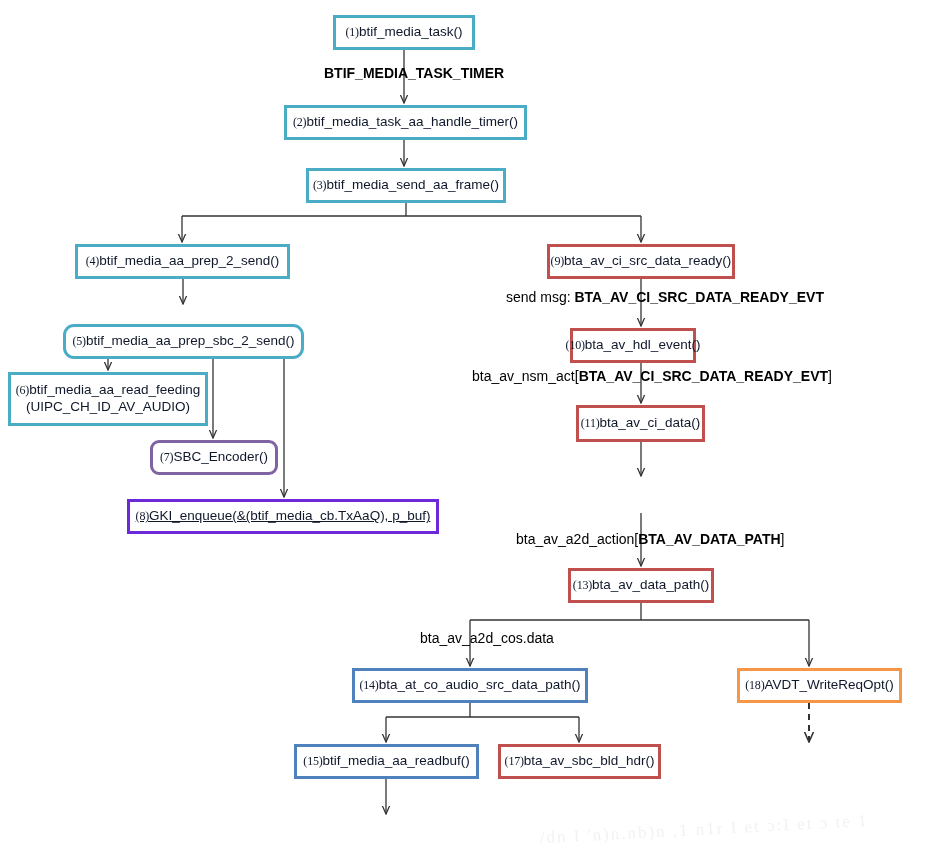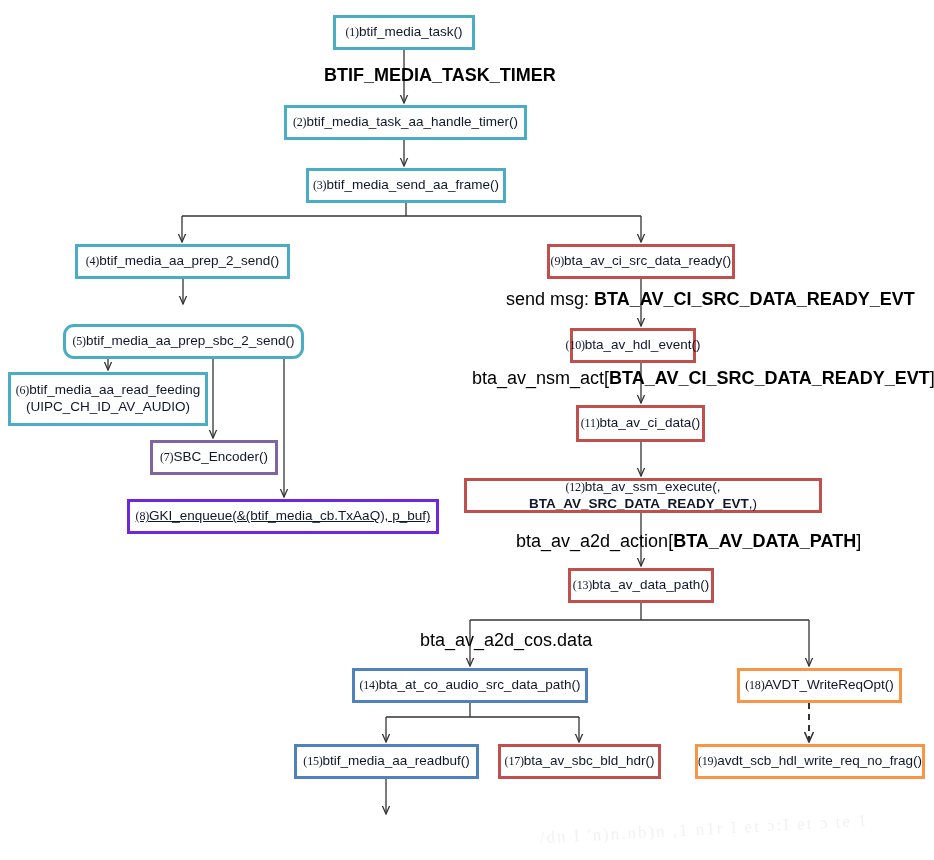--- a/index.html
+++ b/index.html
@@ -48,21 +48,21 @@
   }
   .node.teal   { border: 3px solid #4BACC6; }
   .node.red    { border: 3px solid #C0504D; }
   .node.purple { border: 3px solid #8064A2; }
   .node.blue   { border: 3px solid #4F81BD; }
   .node.orange { border: 3px solid #F79646; }
   .node.black  { border: 3px solid #6d28d9; text-decoration: underline; }
 
   .edge-label {
     position: absolute;
-    font-size: 18px;
+    font-size: 14px;
     color: #000000;
     white-space: nowrap;
     z-index: 6;
     background: transparent;
   }
   .edge-label .b { font-weight: bold; }
 
   .watermark {
     position: absolute;
     left: 540px;
@@ -149,43 +149,40 @@
   </div>
 
   <div class="node teal" style="left:63px;top:324px;width:241px;height:35px;border-radius:11px;">
     <span><span class="num">(5)</span><span>btif_media_aa_prep_sbc_2_send()</span></span>
   </div>
 
   <div class="node teal" style="left:8px;top:372px;width:200px;height:54px;">
     <span><span class="num">(6)</span><span>btif_media_aa_read_feeding</span><br><span>(UIPC_CH_ID_AV_AUDIO)</span></span>
   </div>
 
-  <div class="node purple" style="left:150px;top:440px;width:128px;height:35px;">
+  <div class="node purple" style="left:150px;top:440px;width:128px;height:35px;border-radius:9px;">
     <span><span class="num">(7)</span><span>SBC_Encoder()</span></span>
   </div>
 
   <div class="node black" style="left:127px;top:499px;width:312px;height:35px;">
     <span><span class="num">(8)</span><span>GKI_enqueue(&amp;(btif_media_cb.TxAaQ), p_buf)</span></span>
   </div>
 
   <div class="node red" style="left:547px;top:244px;width:188px;height:35px;">
     <span><span class="num">(9)</span><span>bta_av_ci_src_data_ready()</span></span>
   </div>
 
   <div class="node red" style="left:570px;top:328px;width:126px;height:35px;">
     <span><span class="num">(10)</span><span>bta_av_hdl_event()</span></span>
   </div>
 
   <div class="node red" style="left:576px;top:405px;width:129px;height:37px;">
     <span><span class="num">(11)</span><span>bta_av_ci_data()</span></span>
   </div>
 
-  <div class="node red" style="left:464px;top:478px;width:358px;height:35px;">
-    <span><span class="num">(12)</span><span>bta_av_ssm_execute(, </span><span class="bold">BTA_AV_SRC_DATA_READY_EVT</span><span>,)</span></span>
-  </div>
 
   <div class="node red" style="left:568px;top:568px;width:146px;height:35px;">
     <span><span class="num">(13)</span><span>bta_av_data_path()</span></span>
   </div>
 
   <div class="node blue" style="left:352px;top:668px;width:236px;height:35px;">
     <span><span class="num">(14)</span><span>bta_at_co_audio_src_data_path()</span></span>
   </div>
 
   <div class="node blue" style="left:294px;top:744px;width:185px;height:35px;">
@@ -194,23 +191,20 @@
 
 
   <div class="node red" style="left:498px;top:744px;width:163px;height:35px;">
     <span><span class="num">(17)</span><span>bta_av_sbc_bld_hdr()</span></span>
   </div>
 
   <div class="node orange" style="left:737px;top:668px;width:165px;height:35px;">
     <span><span class="num">(18)</span><span>AVDT_WriteReqOpt()</span></span>
   </div>
 
-  <div class="node orange" style="left:695px;top:744px;width:230px;height:35px;">
-    <span><span class="num">(19)</span><span>avdt_scb_hdl_write_req_no_frag()</span></span>
-  </div>
 
   <div class="edge-label" style="left:324px;top:65px;">
     <span class="b">BTIF_MEDIA_TASK_TIMER</span>
   </div>
 
   <div class="edge-label" style="left:506px;top:289px;">
     <span>send msg: </span><span class="b">BTA_AV_CI_SRC_DATA_READY_EVT</span><span></span>
   </div>
 
   <div class="edge-label" style="left:472px;top:368px;">

